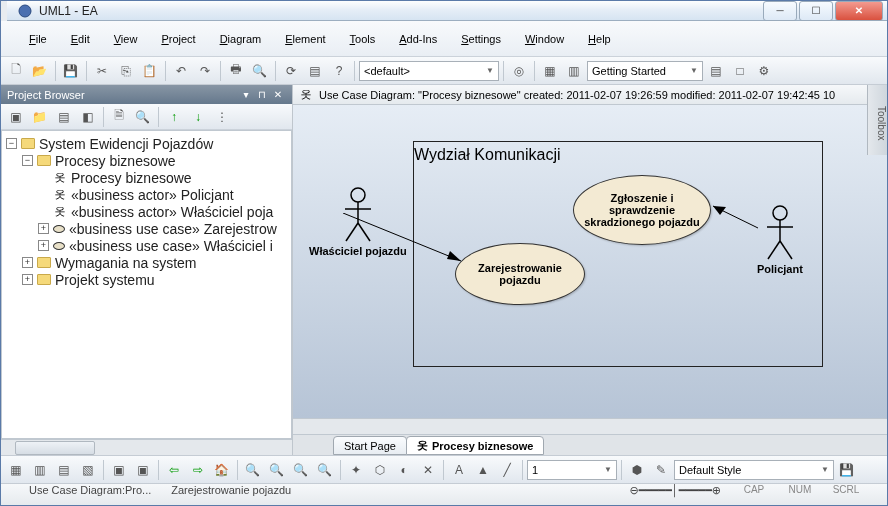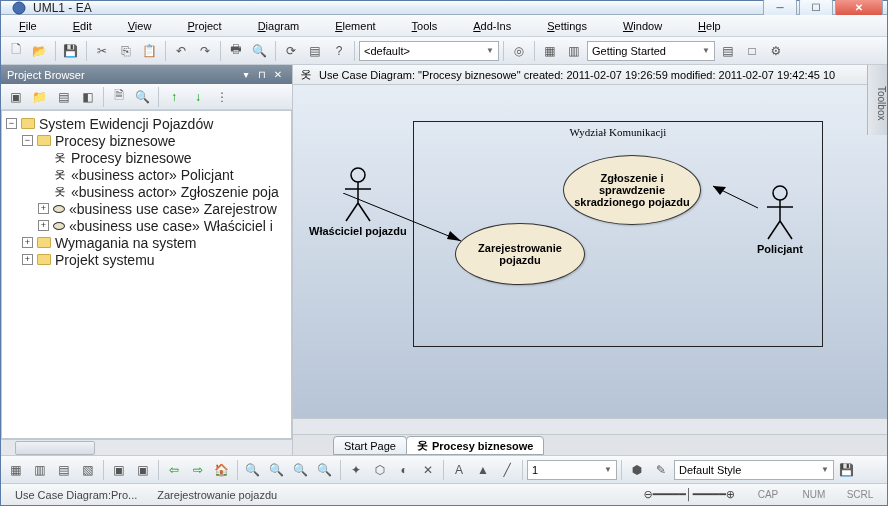--- a/index.html
+++ b/index.html
@@ -1,24 +1,24 @@
 <!DOCTYPE html>
 <html><head>
 <meta charset="utf-8">
 <style>
   * { box-sizing: border-box; margin: 0; padding: 0; }
   body { font-family: Tahoma, Arial, sans-serif; font-size: 11px; overflow: hidden; width: 888px; height: 506px; background: #fff; }
   .window { width: 888px; height: 506px; border: 1px solid #5a7aa8; display: flex; flex-direction: column; background: #e8ecf0; }
-  .titlebar { height: 14px; background: linear-gradient(#fdfefe, #e6eef7 45%, #d6e4f2); display: flex; align-items: center; padding: 0 4px; border-bottom: 1px solid #9caec0; }
+  .titlebar { height: 20px; background: linear-gradient(#fdfefe, #e6eef7 45%, #d6e4f2); display: flex; align-items: center; padding: 0 4px; border-bottom: 1px solid #9caec0; margin-left: 6px; }
   .titlebar .icon { width: 16px; height: 16px; margin: 0 6px; display: flex; align-items: center; justify-content: center; }
   .titlebar .title { flex: 1; font-size: 12px; color: #222; }
   .win-btns { display: flex; gap: 2px; }
   .win-btn { width: 34px; height: 20px; border: 1px solid #99aabb; border-radius: 3px; background: linear-gradient(#f7fbff, #dde9f6); display: flex; align-items: center; justify-content: center; font-size: 10px; color: #333; }
   .win-btn.close { background: linear-gradient(#f39a8f, #d9513f); color: #fff; width: 48px; font-weight: bold; }
-  .menubar { height: 22px; background: linear-gradient(#f8fafc, #e9eef4); display: flex; align-items: center; padding-left: 10px; gap: 20px; border-bottom: 1px solid #cbd2da; }
+  .menubar { height: 36px; background: linear-gradient(#f8fafc, #e9eef4); display: flex; align-items: center; padding-left: 20px; gap: 8px; border-bottom: 1px solid #cbd2da; }
   .menu-item { padding: 2px 8px; cursor: default; }
   .menu-item u { text-decoration: underline; }
   .toolbar { display: flex; align-items: center; height: 28px; background: linear-gradient(#f8fafc, #e1e7ee); border-bottom: 1px solid #c5ccd4; padding: 0 4px; gap: 2px; }
   .tb-btn { width: 22px; height: 22px; border: 1px solid transparent; border-radius: 3px; display: flex; align-items: center; justify-content: center; font-size: 12px; color: #555; }
   .tb-sep { width: 1px; height: 20px; background: #c0c8d0; margin: 0 2px; }
   .tb-dd { height: 20px; border: 1px solid #a8b0b8; background: #fff; font-size: 11px; padding: 1px 4px; display: flex; align-items: center; min-width: 90px; }
   .tb-dd .arr { margin-left: auto; font-size: 8px; color: #666; }
   .main { flex: 1; display: flex; min-height: 0; }
   .pb-panel { width: 292px; background: #e8ecf0; border-right: 1px solid #bfc6cd; display: flex; flex-direction: column; }
   .pb-header { height: 19px; background: linear-gradient(#8896a5, #65788c); color: #fff; font-size: 11px; display: flex; align-items: center; padding: 0 6px; }
@@ -33,32 +33,32 @@
   .ticon.pkg { background: #f5d97a; border: 1px solid #c9a94a; width: 14px; height: 11px; border-radius: 1px; }
   .ticon.uc { width: 12px; height: 8px; background: #e8e0c8; border: 1px solid #333; border-radius: 50%; }
   .tree-label { font-size: 14px; color: #222; }
   .pb-hscroll { height: 16px; background: #e4e8ec; border-top: 1px solid #c0c8d0; display: flex; align-items: center; }
   .pb-hscroll .thumb { height: 14px; width: 80px; background: linear-gradient(#eef2f6, #d6dde4); border: 1px solid #b0b8c0; border-radius: 2px; margin-left: 14px; }
   .canvas-area { flex: 1; display: flex; flex-direction: column; position: relative; }
   .canvas-header { height: 20px; background: linear-gradient(#f6f8fa, #e5eaee); border-bottom: 1px solid #c0c8d0; display: flex; align-items: center; padding: 0 6px; font-size: 11px; gap: 6px; }
   .canvas-header .chicon { width: 14px; height: 14px; display: flex; align-items: center; justify-content: center; }
   .canvas-body { flex: 1; position: relative; background: linear-gradient(#e6edf5, #b6c4d6); overflow: hidden; }
   .boundary { position: absolute; left: 120px; top: 36px; width: 410px; height: 226px; border: 1px solid #222; background: transparent; }
-  .boundary-title { position: absolute; top: 4px; width: 100%; text-align: center; font-size: 11px; font-family: Liberation Serif, serif; }
+  .boundary-title { position: absolute; top: 4px; width: 100%; text-align: left; font-size: 16px; }
   .actor { position: absolute; display: flex; flex-direction: column; align-items: center; gap: 2px; }
   .actor svg { width: 34px; height: 56px; }
   .actor .label { font-size: 11px; font-weight: bold; text-align: center; }
   .usecase { position: absolute; width: 130px; height: 62px; border: 1px solid #333; border-radius: 50%; background: #f3ead3; display: flex; align-items: center; justify-content: center; padding: 6px; font-size: 11px; font-weight: bold; text-align: center; box-shadow: 1px 1px 2px rgba(0,0,0,0.2); }
   .canvas-tabs { height: 21px; display: flex; align-items: flex-end; background: #e0e4e8; border-top: 1px solid #c0c8d0; padding-left: 40px; gap: 0; }
   .ctab { height: 19px; padding: 2px 10px; border: 1px solid #a0a8b0; border-top-left-radius: 4px; border-top-right-radius: 4px; background: linear-gradient(#fafcfe, #e8edf2); font-size: 11px; display: flex; align-items: center; gap: 4px; margin-right: -1px; }
   .ctab.active { background: #fff; font-weight: bold; }
   .canvas-hscroll { height: 16px; background: #e4e8ec; border-top: 1px solid #c0c8d0; }
   .toolbox-tab { position: absolute; right: 0; top: 0; width: 20px; height: 70px; background: linear-gradient(90deg, #e4e8ec, #cfd6dd); border-left: 1px solid #b0b8c0; writing-mode: vertical-rl; text-align: center; padding-top: 6px; font-size: 10px; color: #555; }
   .bottom-toolbar { height: 28px; background: linear-gradient(#f8fafc, #e1e7ee); border-top: 1px solid #c5ccd4; display: flex; align-items: center; padding: 0 4px; gap: 2px; }
-  .statusbar { height: 22px; background: linear-gradient(#f6f8fa, #e6eaee); border-top: 1px solid #c5ccd4; display: flex; align-items: center; padding: 0 10px; font-size: 11px; color: #444; gap: 12px; }
+  .statusbar { height: 22px; background: linear-gradient(#f6f8fa, #e6eaee); border-top: 1px solid #c5ccd4; display: flex; align-items: flex-start; padding: 0 24px; font-size: 11px; color: #444; gap: 12px; }
   .statusbar .seg { padding: 0 4px; }
   .statusbar .sp { flex: 1; }
   .status-ind { width: 34px; text-align: center; color: #888; font-size: 10px; }
   svg.arrow { position: absolute; pointer-events: none; }
 </style>
 </head>
 <body>
 
 <div class="window">
 
@@ -112,21 +112,21 @@
     <span class="tb-sep"></span>
     <div class="tb-dd" style="width:140px">
       <span>&lt;default&gt;</span>
       <span class="arr">▼</span>
     </div>
     <span class="tb-sep"></span>
     <span class="tb-btn">◎</span>
     <span class="tb-sep"></span>
     <span class="tb-btn">▦</span>
     <span class="tb-btn">▥</span>
-    <div class="tb-dd" style="width:128px">
+    <div class="tb-dd" style="width:116px">
       <span>Getting Started</span>
       <span class="arr">▼</span>
     </div>
     <span class="tb-btn">▤</span>
     <span class="tb-btn">□</span>
     <span class="tb-btn">⚙</span>
   </div>
 
   <div class="main">
 
@@ -168,21 +168,21 @@
           <span class="tree-label">Procesy biznesowe</span>
         </div>
         <div class="tree-row" style="padding-left:34px">
           <span class="twist blank"></span>
           <span class="ticon">옷</span>
           <span class="tree-label">«business actor» Policjant</span>
         </div>
         <div class="tree-row" style="padding-left:34px">
           <span class="twist blank"></span>
           <span class="ticon">옷</span>
-          <span class="tree-label">«business actor» Zgłoszenie poja</span>
+          <span class="tree-label">«business actor» Właściciel poja</span>
         </div>
         <div class="tree-row" style="padding-left:34px">
           <span class="twist">+</span>
           <span class="ticon uc"></span>
           <span class="tree-label">«business use case» Zarejestrow</span>
         </div>
         <div class="tree-row" style="padding-left:34px">
           <span class="twist">+</span>
           <span class="ticon uc"></span>
           <span class="tree-label">«business use case» Właściciel i</span>
@@ -228,21 +228,21 @@
               <line x1="17" y1="15" x2="17" y2="36" stroke="#000" stroke-width="1.5"></line>
               <line x1="4" y1="22" x2="30" y2="22" stroke="#000" stroke-width="1.5"></line>
               <line x1="17" y1="36" x2="5" y2="54" stroke="#000" stroke-width="1.5"></line>
               <line x1="17" y1="36" x2="29" y2="54" stroke="#000" stroke-width="1.5"></line>
             </svg>
           <div class="label">Właściciel pojazdu</div>
         </div>
         <div class="usecase" style="left:162px; top:138px">
           <span>Zarejestrowanie pojazdu</span>
         </div>
-        <div class="usecase" style="left:270px; top:70px; width:138px; height:70px">
+        <div class="usecase" style="left:280px; top:70px; width:138px; height:70px">
           <span>Zgłoszenie i sprawdzenie skradzionego pojazdu</span>
         </div>
         <svg class="arrow" style="left:50px; top:108px" width="130" height="55">
           <line x1="0" y1="0" x2="118" y2="48" stroke="#000" stroke-width="1"></line>
           <polygon points="118,48 107,38 104,46" fill="#000"></polygon>
         </svg>
         <svg class="arrow" style="left:415px; top:98px" width="55" height="30">
           <line x1="50" y1="25" x2="5" y2="3" stroke="#000" stroke-width="1"></line>
           <polygon points="5,3 18,4 12,12" fill="#000"></polygon>
         </svg>

